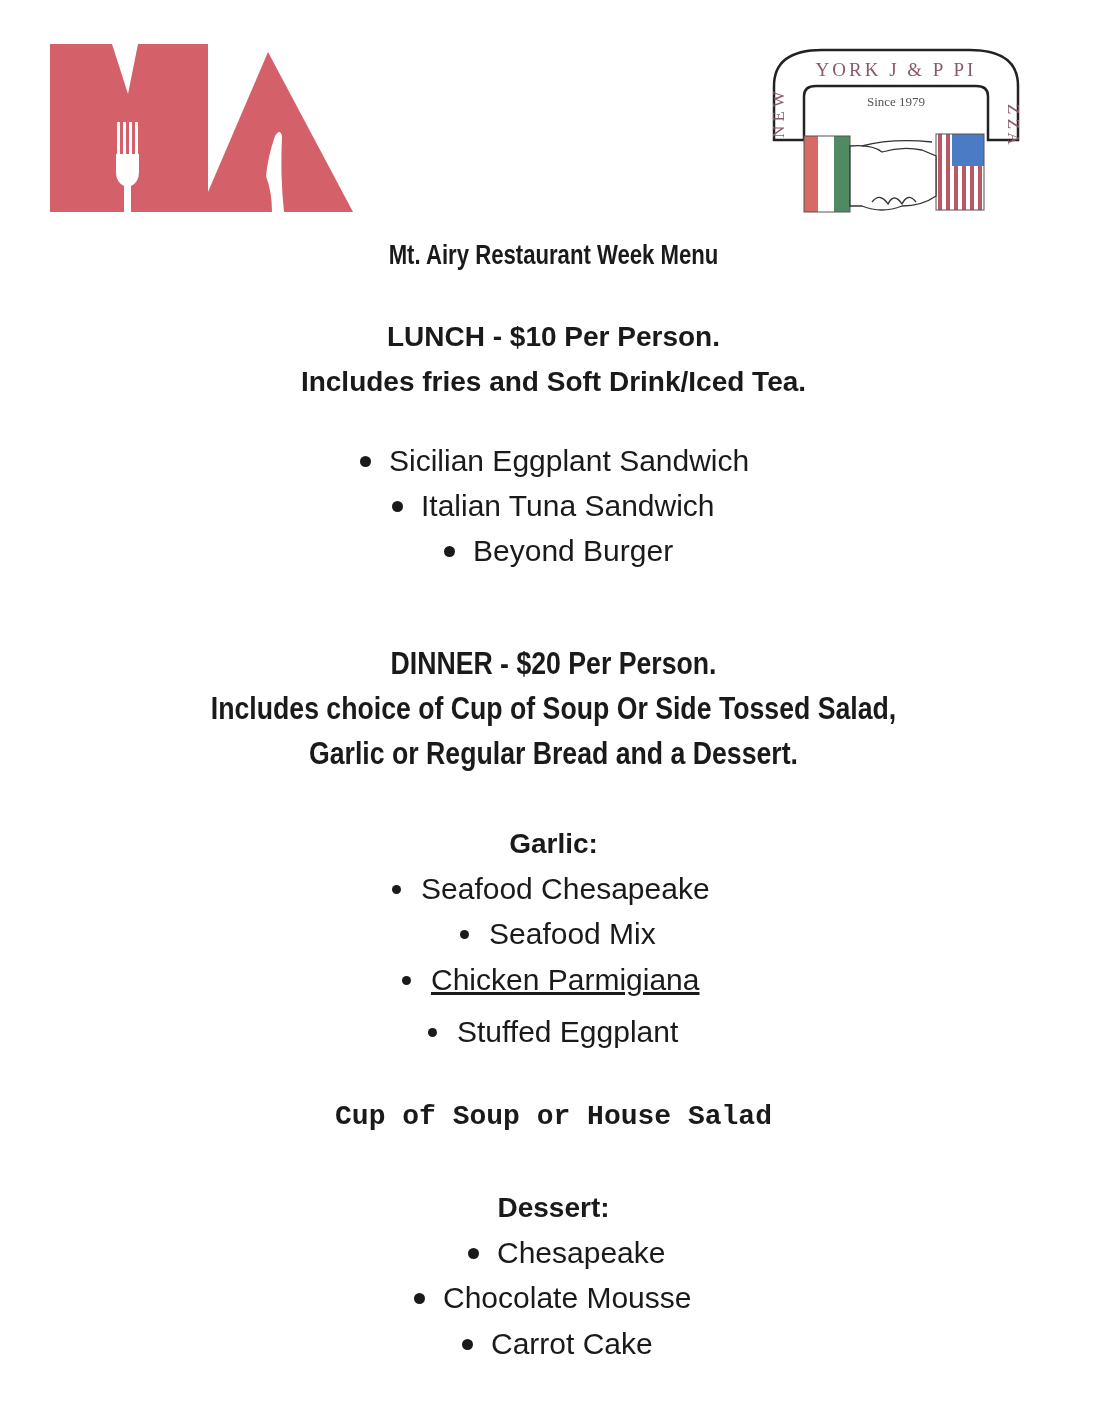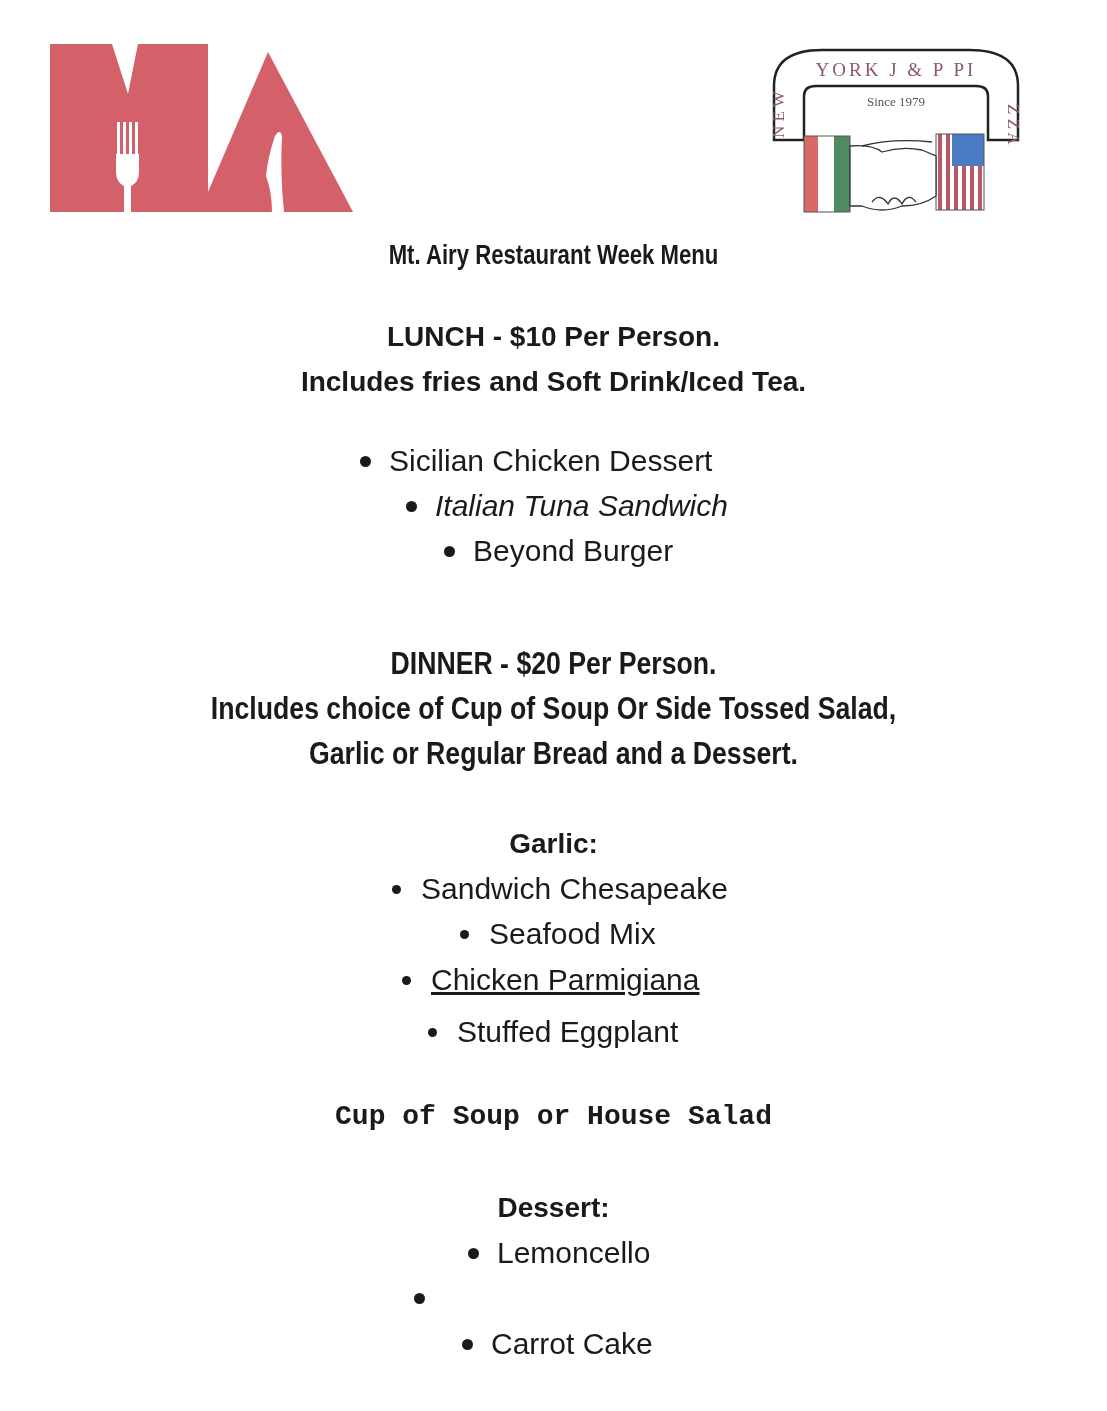--- a/index.html
+++ b/index.html
@@ -78,51 +78,51 @@
     <path d="M110,156 Q118,146 126,158 Q132,146 140,158 Q146,146 154,156" fill="none"></path>
   </g>
 </svg>
 
 <div class="center title">Mt. Airy Restaurant Week Menu</div>
 
 <div class="center heading" style="top:314px;">LUNCH - $10 Per Person.</div>
 <div class="center heading" style="top:359px;">Includes fries and Soft Drink/Iced Tea.</div>
 
 <div class="row item" style="left:360px; top:438px;">
-  <span class="dot"></span><span>Sicilian Chicken Dessert</span>
+  <span class="dot"></span><span>Sicilian Eggplant Sandwich</span>
 </div>
-<div class="row item" style="left:406px; top:483px;font-style:italic;">
+<div class="row item" style="left:392px; top:483px;">
   <span class="dot"></span><span>Italian Tuna Sandwich</span>
 </div>
 <div class="row item" style="left:444px; top:528px;">
   <span class="dot"></span><span>Beyond Burger</span>
 </div>
 
 <div class="center narrow" style="top:641px;">DINNER - $20 Per Person.</div>
 <div class="center narrow" style="top:686px;">Includes choice of Cup of Soup Or Side Tossed Salad,</div>
 <div class="center narrow" style="top:731px;">Garlic or Regular Bread and a Dessert.</div>
 
 <div class="center heading" style="top:821px;">Garlic:</div>
 <div class="row item" style="left:392px; top:866px;">
-  <span class="dot" style="width:9px;height:9px;margin-right:20px;"></span><span>Sandwich Chesapeake</span>
+  <span class="dot" style="width:9px;height:9px;margin-right:20px;"></span><span>Seafood Chesapeake</span>
 </div>
 <div class="row item" style="left:460px; top:911px;">
   <span class="dot" style="width:9px;height:9px;margin-right:20px;"></span><span>Seafood Mix</span>
 </div>
 <div class="row item" style="left:402px; top:957px;text-decoration:underline;">
   <span class="dot" style="width:9px;height:9px;margin-right:20px;"></span><span>Chicken Parmigiana</span>
 </div>
 <div class="row item" style="left:428px; top:1002px;margin-top:7px;">
   <span class="dot" style="width:9px;height:9px;margin-right:20px;"></span><span>Stuffed Eggplant</span>
 </div>
 
 <div class="center heading" style="top:1094px;font-family:Liberation Mono, monospace;">Cup of Soup or House Salad</div>
 
 <div class="center heading" style="top:1185px;">Dessert:</div>
 <div class="row item" style="left:468px; top:1230px;">
-  <span class="dot"></span><span>Lemoncello</span>
+  <span class="dot"></span><span>Chesapeake</span>
 </div>
 <div class="row item" style="left:414px; top:1275px;">
-  <span class="dot"></span>
+  <span class="dot"></span><span>Chocolate Mousse</span>
 </div>
 <div class="row item" style="left:462px; top:1321px;">
   <span class="dot"></span><span>Carrot Cake</span>
 </div>
 
 </body></html>

